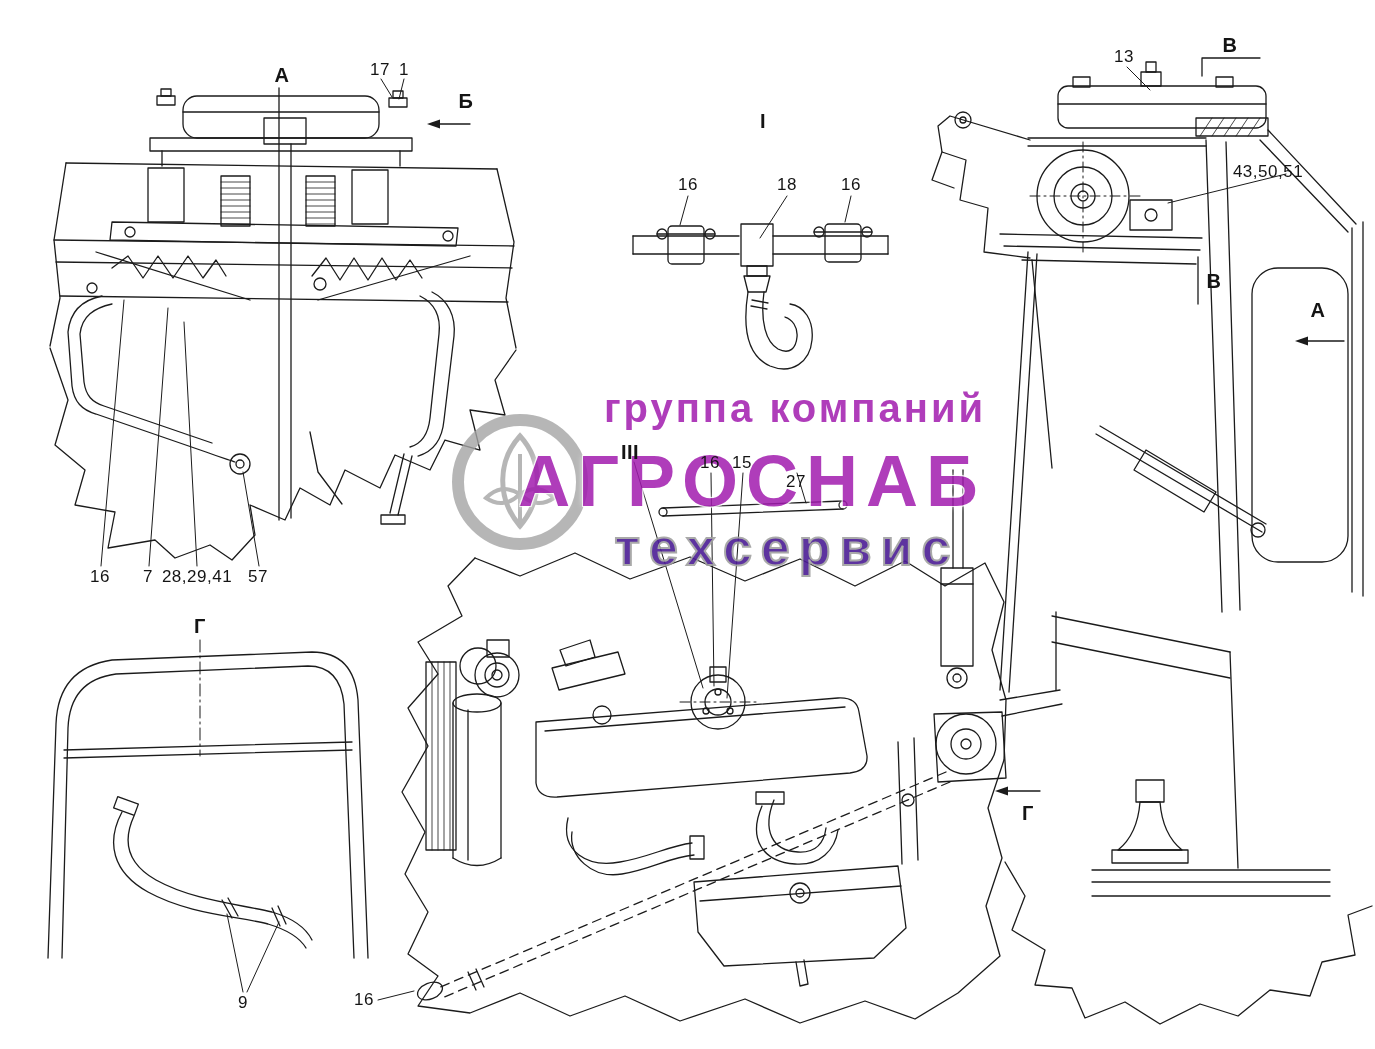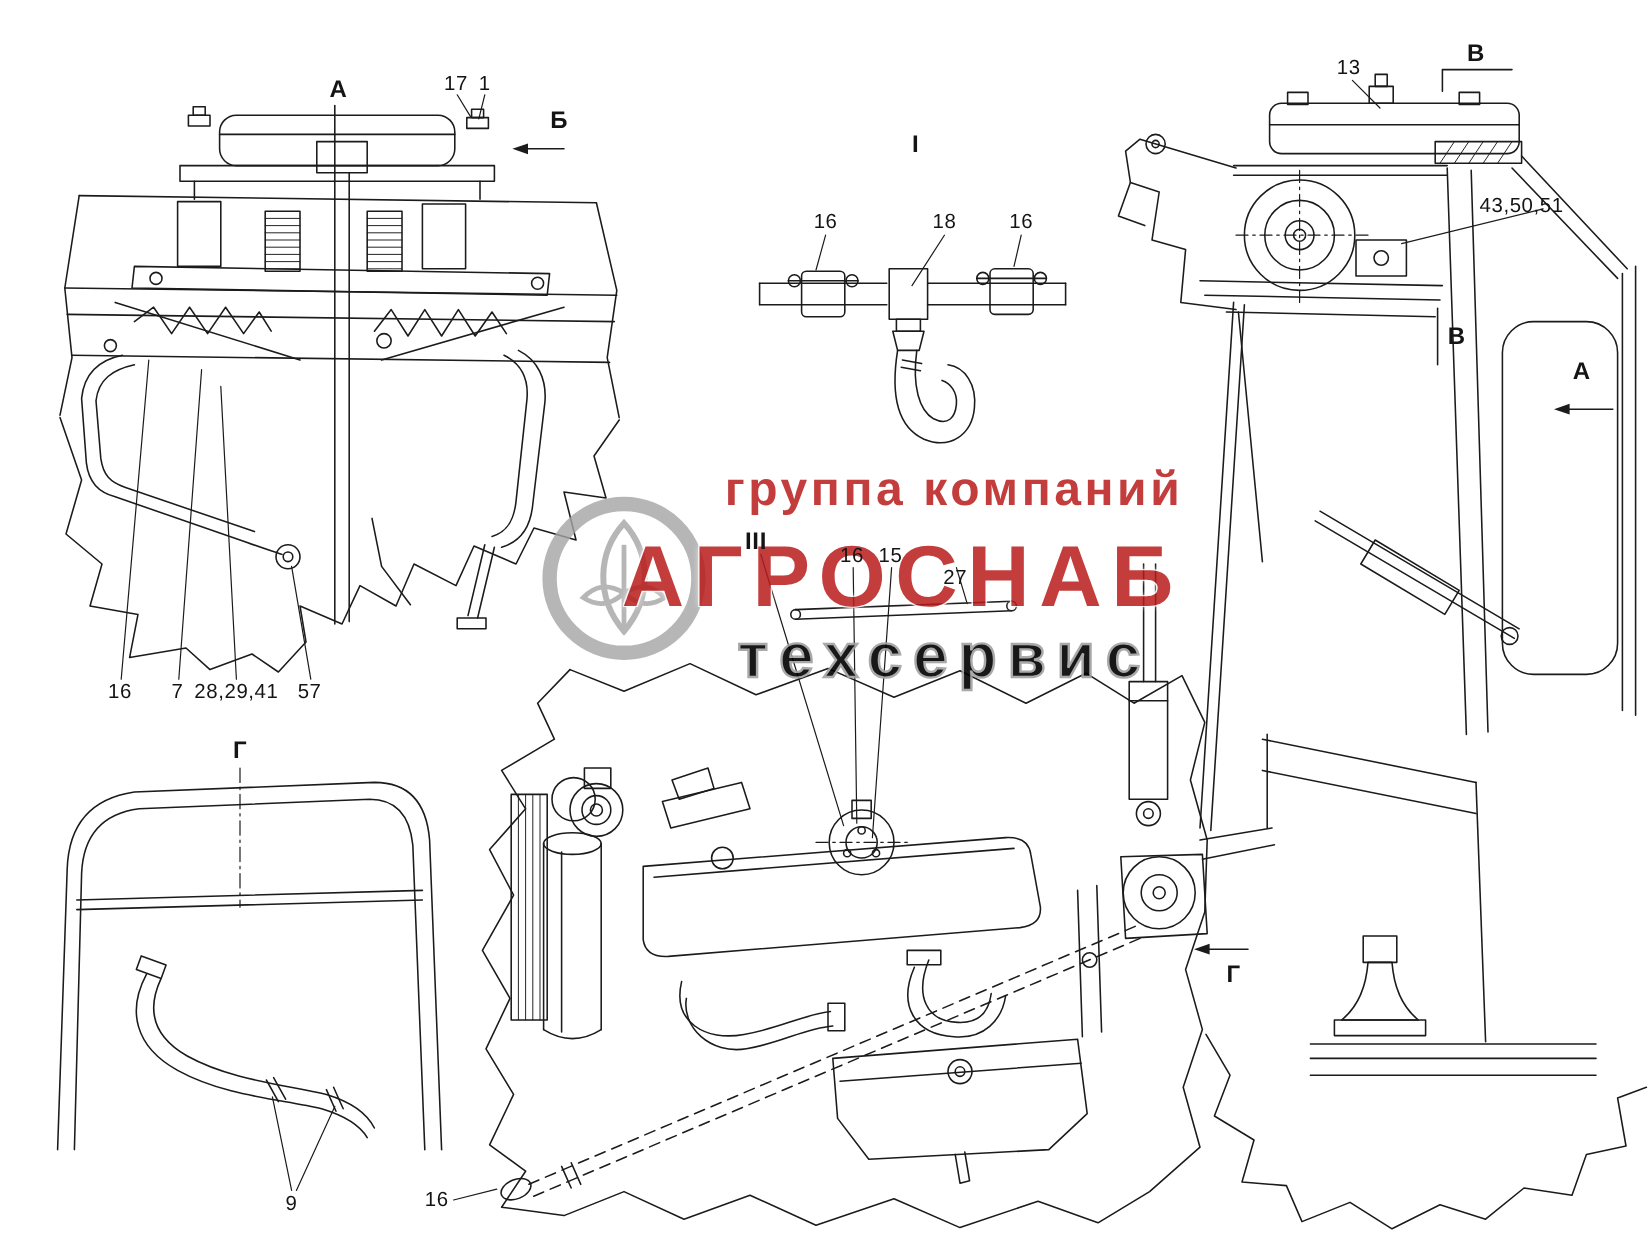--- a/index.html
+++ b/index.html
@@ -12,25 +12,25 @@
   #lineart .thin, #lineart .thin *{stroke-width:1;}
   #lineart .hatch{stroke-width:.8;}
   #lineart .fill{fill:#1b1b1b;stroke:none;}
   .co{
     position:absolute;z-index:4;transform:translate(-50%,-50%);
     font-size:17px;color:#141414;white-space:nowrap;letter-spacing:.5px;
   }
   .co.big{font-size:20px;font-weight:600;}
   
   .wm{position:absolute;z-index:3;transform:translate(-50%,-50%);pointer-events:none;
-      color:#b91c1c;font-weight:bold;white-space:nowrap;opacity:.85;
+      color:#a21caf;font-weight:bold;white-space:nowrap;opacity:.85;
       text-shadow:-1px -1px 0 #fff,1px -1px 0 #fff,-1px 1px 0 #fff,1px 1px 0 #fff,0 0 6px #fff;}
   .wm1{left:795px;top:408px;font-size:40px;letter-spacing:3px;}
   .wm2{left:752px;top:481px;font-size:72px;letter-spacing:8px;}
-  .wm3{left:787px;top:547px;font-size:52px;letter-spacing:9px;color:#000000;
+  .wm3{left:787px;top:547px;font-size:52px;letter-spacing:9px;color:#4c1d95;
        -webkit-text-stroke:2px #a0a0a0;text-shadow:none;opacity:.9;}
   #wm-logo{position:absolute;left:440px;top:402px;z-index:3;pointer-events:none;opacity:.8;}
 </style>
 </head>
 <body>
 
 <div id="stage">
 
   <svg id="lineart" width="1375" height="1049" viewBox="0 0 1375 1049">
 

